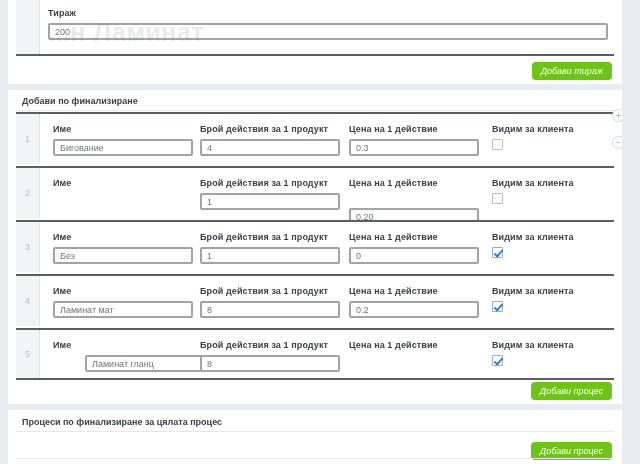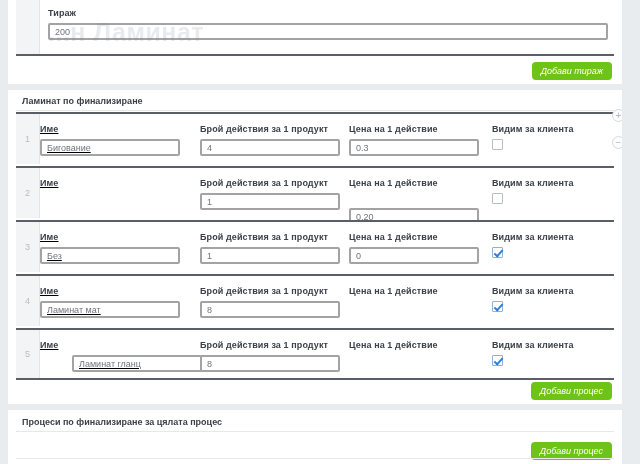--- a/index.html
+++ b/index.html
@@ -107,21 +107,21 @@
     background: #fff;
     color: #6f757d;
     font-size: 9px;
     font-family: "Liberation Sans", sans-serif;
     padding: 0 5px;
     box-sizing: border-box;
     line-height: 16px;
     display: block;
   }
   
-  .col-name   { left: 0;   width: 140px; text-decoration: underline; }
+  .col-name   { left: 13px;   width: 140px; }
   .col-count  { left: 160px; width: 140px; }
   .col-price  { left: 309px; width: 130px; }
   .col-visible{ left: 452px; width: 120px; }
 
   .checkbox {
     width: 11px;
     height: 11px;
     border: 1px solid #b9bec5;
     border-radius: 1px;
     background: #fff;
@@ -264,21 +264,21 @@
         </div>
       </div>
     </div>
 
     <div class="panel" style="top:56px; height:28px;">
       <button class="btn-green" style="right:10px; top:6px;">Добави тираж</button>
     </div>
 
     <div class="panel-sep" style="top:84px;"></div>
 
-    <div class="section-title" style="top:96px;">Ламинат по финализиране</div>
+    <div class="section-title" style="top:96px;">Добави по финализиране</div>
     <div class="hr-light" style="top:110px;"></div>
 
     <div class="row-card" style="top:112px; height:52px;">
       <div class="row-num">1</div>
       <div class="fields">
         <div class="field col-name">
           <div class="field-label">Име</div>
           <input class="field-input" style="width: 140px;" type="text" value="Бигование">
         </div>
         <div class="field col-count">
@@ -347,20 +347,21 @@
         <div class="field col-name">
           <div class="field-label">Име</div>
           <input class="field-input" style="width: 140px;" type="text" value="Ламинат мат">
         </div>
         <div class="field col-count">
           <div class="field-label">Брой действия за 1 продукт</div>
           <input class="field-input" style="width: 140px;" type="text" value="8">
         </div>
         <div class="field col-price">
           <div class="field-label">Цена на 1 действие</div>
+          <input class="field-input" style="width: 130px;" type="text" value="0.2">
         </div>
         <div class="field col-visible">
           <div class="field-label">Видим за клиента</div>
           <div class="checkbox checked"></div>
         </div>
       </div>
     </div>
 
     <div class="row-card" style="top:328px; height:52px; border-bottom:2px solid #5a5f66;">
       <div class="row-num">5</div>

